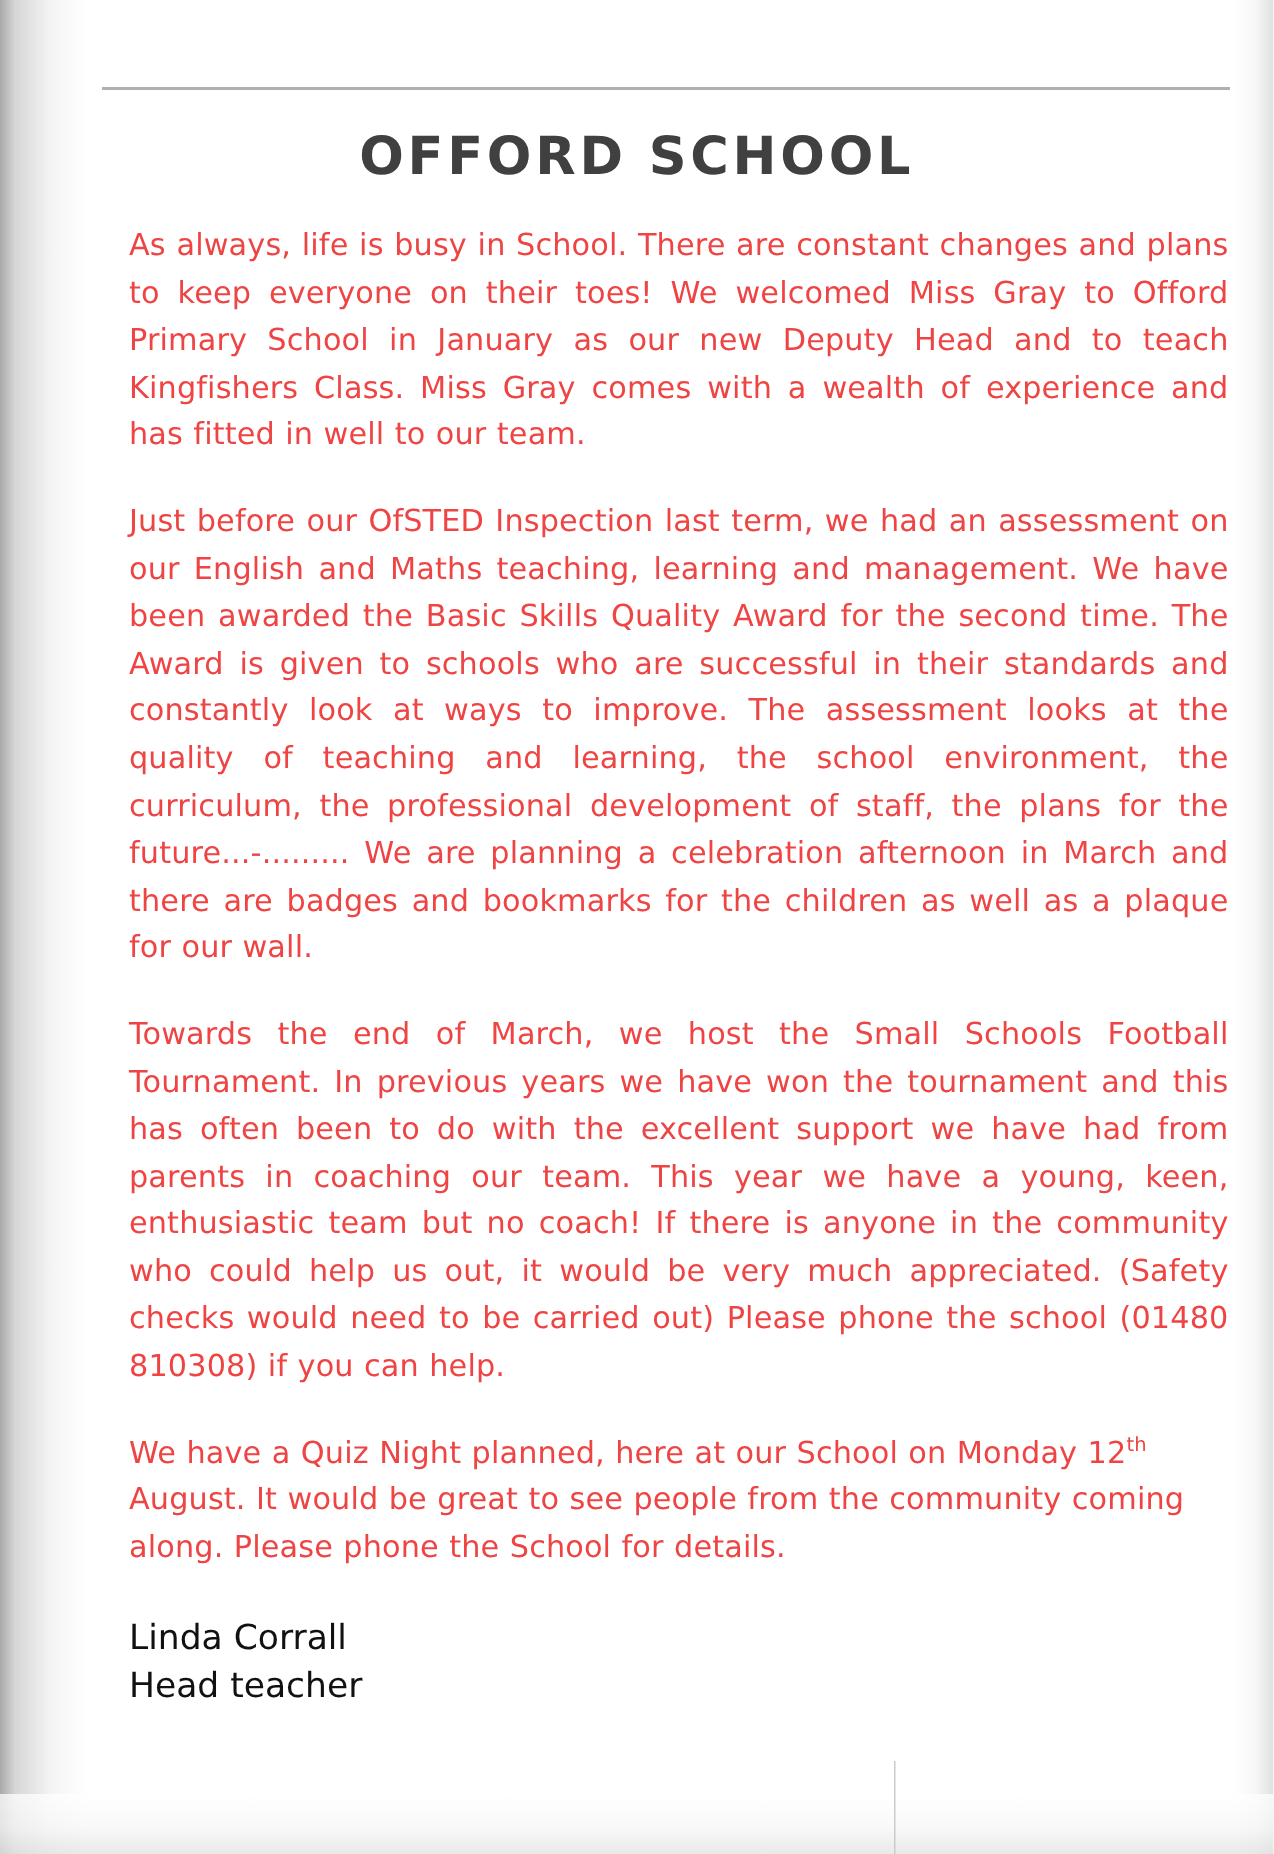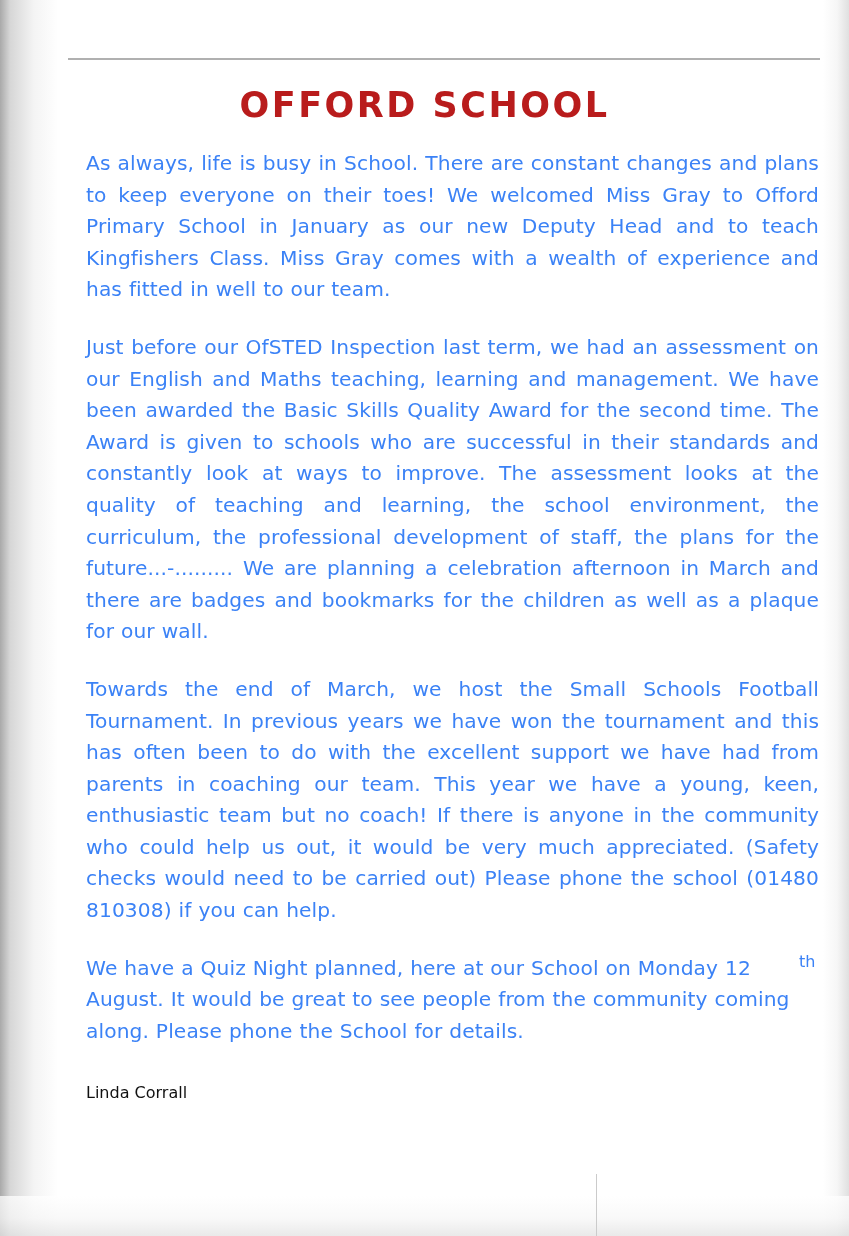--- a/index.html
+++ b/index.html
@@ -54,21 +54,21 @@
 
   .title {
     position: absolute;
     left: 0; top: 62px;
     width: 849px;
     text-align: center;
     font-family: "DejaVu Sans", sans-serif;
     font-size: 35px;
     font-weight: bold;
     letter-spacing: 2.5px;
-    color: #b91c1c;
+    color: #404040;
   }
   .title-rule {
     position: absolute;
     left: 68px; top: 58px;
     width: 752px;
     height: 2px;
     background: #6f6f6f;
     opacity: .55;
   }
 
@@ -80,42 +80,41 @@
   }
 
   .para {
     font-size: 20.2px;
     line-height: 31.6px;
     text-align: justify;
     text-justify: inter-word;
     margin: 0 0 26px 0;
     letter-spacing: .1px;
     word-spacing: .4px;
-    color: #3b82f6;
+    color: #ef4444;
   }
   .para:last-child { margin-bottom: 0; }
 
   .para.no-justify {
     text-align: left;
   }
 
   .sig {
-    font-size: 16px;
+    font-size: 23px;
     line-height: 31.6px;
     text-align: left;
     margin: 30px 0 0 0;
     color: #111111;
   }
   .sig div { white-space: nowrap; }
 
   sup.ord {
-    font-size: 16px;
+    font-size: 13px;
     vertical-align: super;
     line-height: 0;
-    margin-left: 48px;
   }
 </style>
 </head>
 <body>
 
 <div class="page-edge-left"></div>
 <div class="page-edge-right"></div>
 <div class="page-edge-bottom"></div>
 <div class="fold-line"></div>
 
@@ -130,16 +129,17 @@
     <p class="para">As always, life is busy in School.  There are constant changes and plans to keep everyone on their toes!  We welcomed Miss Gray to Offord Primary School in January as our new Deputy Head and to teach Kingfishers Class.  Miss Gray comes with a wealth of experience and has fitted in well to our team.</p>
 
     <p class="para">Just before our OfSTED Inspection last term, we had an assessment on our English and Maths teaching, learning and management.  We have been awarded the Basic Skills Quality Award for the second time.  The Award is given to schools who are successful in their standards and constantly look at ways to improve.  The assessment looks at the quality of teaching and learning, the school environment, the curriculum, the professional development of staff, the plans for the future...-.........  We are planning a celebration afternoon in March and there are badges and bookmarks for the children as well as a plaque for our wall.</p>
 
     <p class="para">Towards the end of March, we host the Small Schools Football Tournament.  In previous years we have won the tournament and this has often been to do with the excellent support we have had from parents in coaching our team.   This year we have a young, keen, enthusiastic team but no coach!  If there is anyone in the community who could help us out, it would be very much appreciated. (Safety checks would need to be carried out)  Please phone the school (01480 810308) if you can help.</p>
 
     <p class="para no-justify"><span>We have a Quiz Night planned, here at our School on Monday 12</span><sup class="ord">th</sup><span> August.  It would be great to see people from the community coming along.  Please phone the School for details.</span></p>
 
     <div class="sig">
       <div>Linda Corrall</div>
+      <div>Head teacher</div>
     </div>
 
   </div>
 </div>
 
 </body></html>

